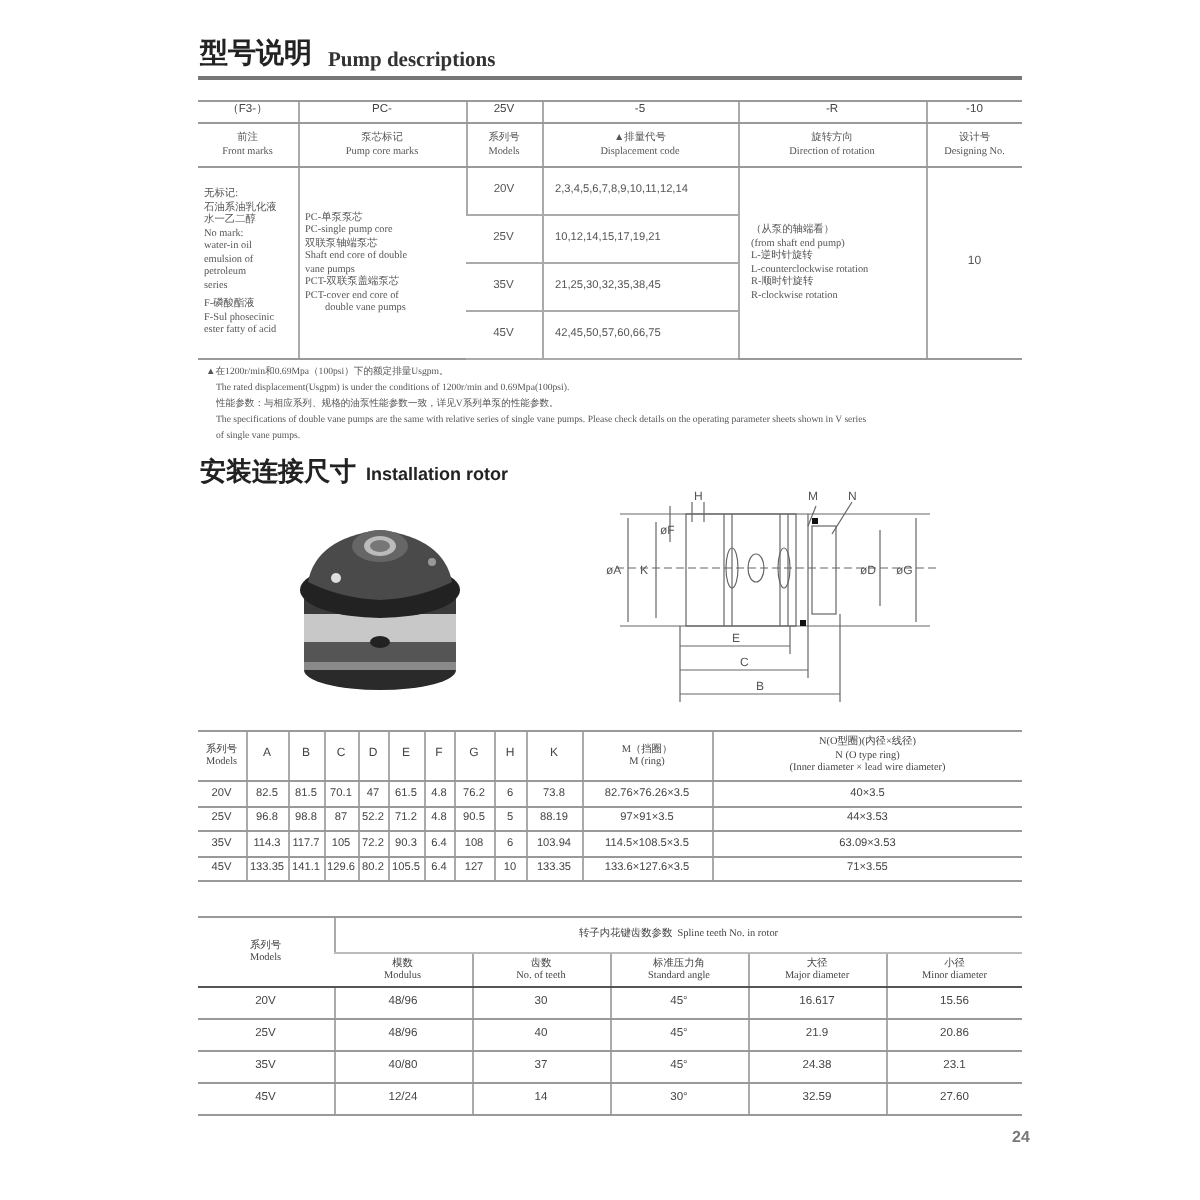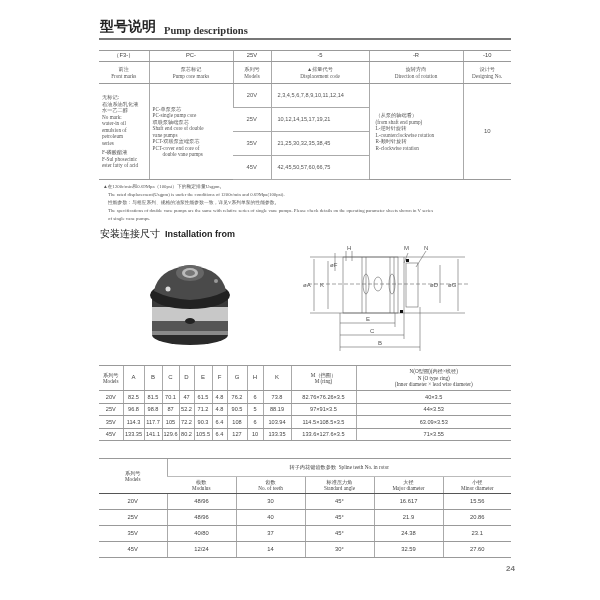--- a/index.html
+++ b/index.html
@@ -29,21 +29,21 @@
   .md td.pump { border-bottom: 1px solid #999; }
   .md td.rot { border-bottom: 1px solid #999; padding-left: 6px; }
   .md td.des { font-family: "Liberation Sans", sans-serif; font-size: 6px; border-bottom: 1px solid #999; }
   .md .line { display: block; white-space: nowrap; }
 
   .notes { position: absolute; left: 103px; top: 183px; width: 410px; font-size: 4.8px; line-height: 8px; color: #555; }
   .notes .l { display: block; white-space: nowrap; }
   .notes .ind { padding-left: 5px; }
 
   .sec2 { position: absolute; left: 100px; top: 227px; display: flex; gap: 5px; align-items: baseline; }
-  .sec2 .zh { font-family: "DejaVu Sans", sans-serif; font-weight: normal; font-size: 10px; color: #222; }
+  .sec2 .zh { font-family: "DejaVu Sans", sans-serif; font-weight: bold; font-size: 13px; color: #222; }
   .sec2 .en { font-family: "Liberation Sans", sans-serif; font-weight: bold; font-size: 9px; color: #222; }
 
   .photo { position: absolute; left: 140px; top: 255px; width: 100px; height: 95px; }
   .drawing { position: absolute; left: 300px; top: 245px; width: 180px; height: 115px; }
 
   
   .dim { position: absolute; left: 99px; top: 365px; width: 412px; font-family: "Liberation Sans", sans-serif; font-size: 5.6px; color: #444; }
   .dim td { border-left: 1px solid #aaa; border-bottom: 1px solid #999; height: 12.5px; padding: 0 1px; }
   .dim td:first-child { border-left: none; }
   .dim tr.h td { height: 25px; border-top: 1px solid #999; font-family: "Liberation Serif", serif; font-size: 5.2px; line-height: 1.25; }
@@ -170,21 +170,21 @@
   <div class="notes">
     <span class="l">▲在1200r/min和0.69Mpa（100psi）下的额定排量Usgpm。</span>
     <span class="l ind">The rated displacement(Usgpm) is under the conditions of 1200r/min and 0.69Mpa(100psi).</span>
     <span class="l ind">性能参数：与相应系列、规格的油泵性能参数一致，详见V系列单泵的性能参数。</span>
     <span class="l ind">The specifications of double vane pumps are the same with relative series of single vane pumps. Please check details on the operating parameter sheets shown in V series</span>
     <span class="l ind">of single vane pumps.</span>
   </div>
 
   <div class="sec2">
     <span class="zh">安装连接尺寸</span>
-    <span class="en">Installation from</span>
+    <span class="en">Installation rotor</span>
   </div>
 
   <svg class="photo" viewBox="0 0 100 95">
     <ellipse cx="50" cy="80" rx="38" ry="10" fill="#2a2a2a"></ellipse>
     <rect x="12" y="42" width="76" height="38" fill="#8a8a8a"></rect>
     <rect x="12" y="42" width="76" height="10" fill="#3a3a3a"></rect>
     <rect x="12" y="66" width="76" height="10" fill="#555"></rect>
     <rect x="12" y="52" width="76" height="14" fill="#c8c8c8"></rect>
     <ellipse cx="50" cy="66" rx="5" ry="3" fill="#222"></ellipse>
     <ellipse cx="50" cy="40" rx="40" ry="14" fill="#222"></ellipse>

